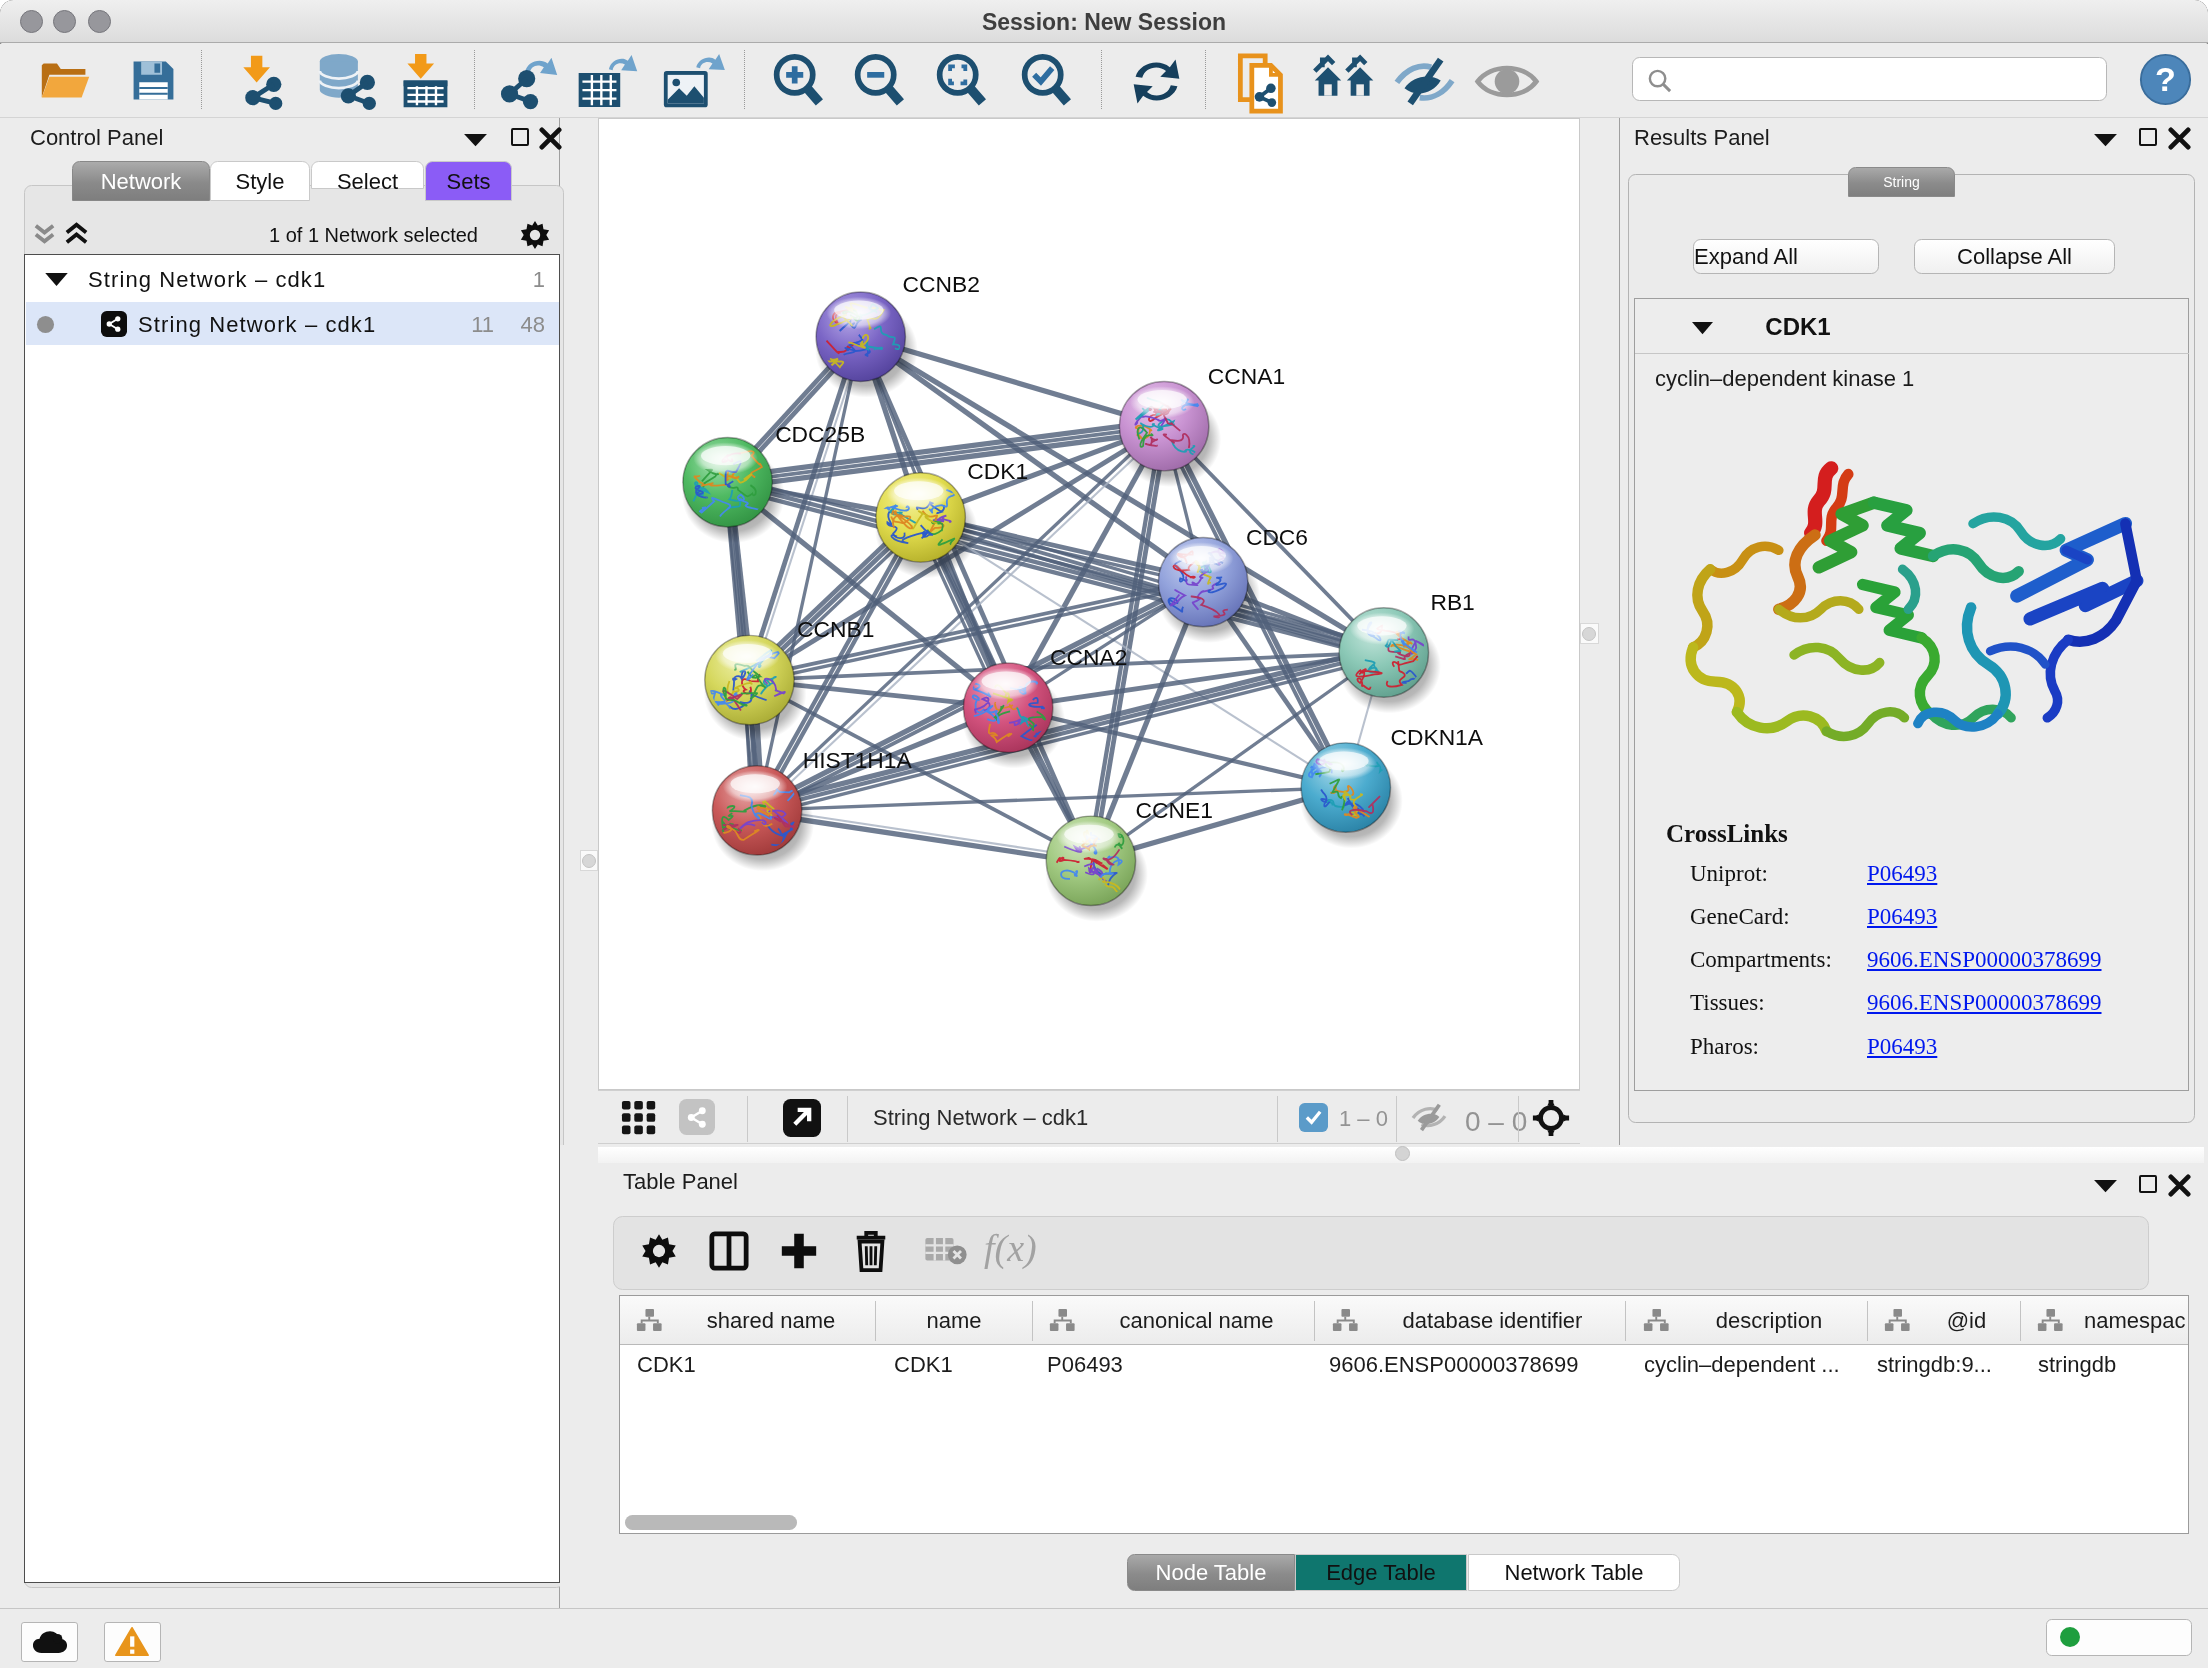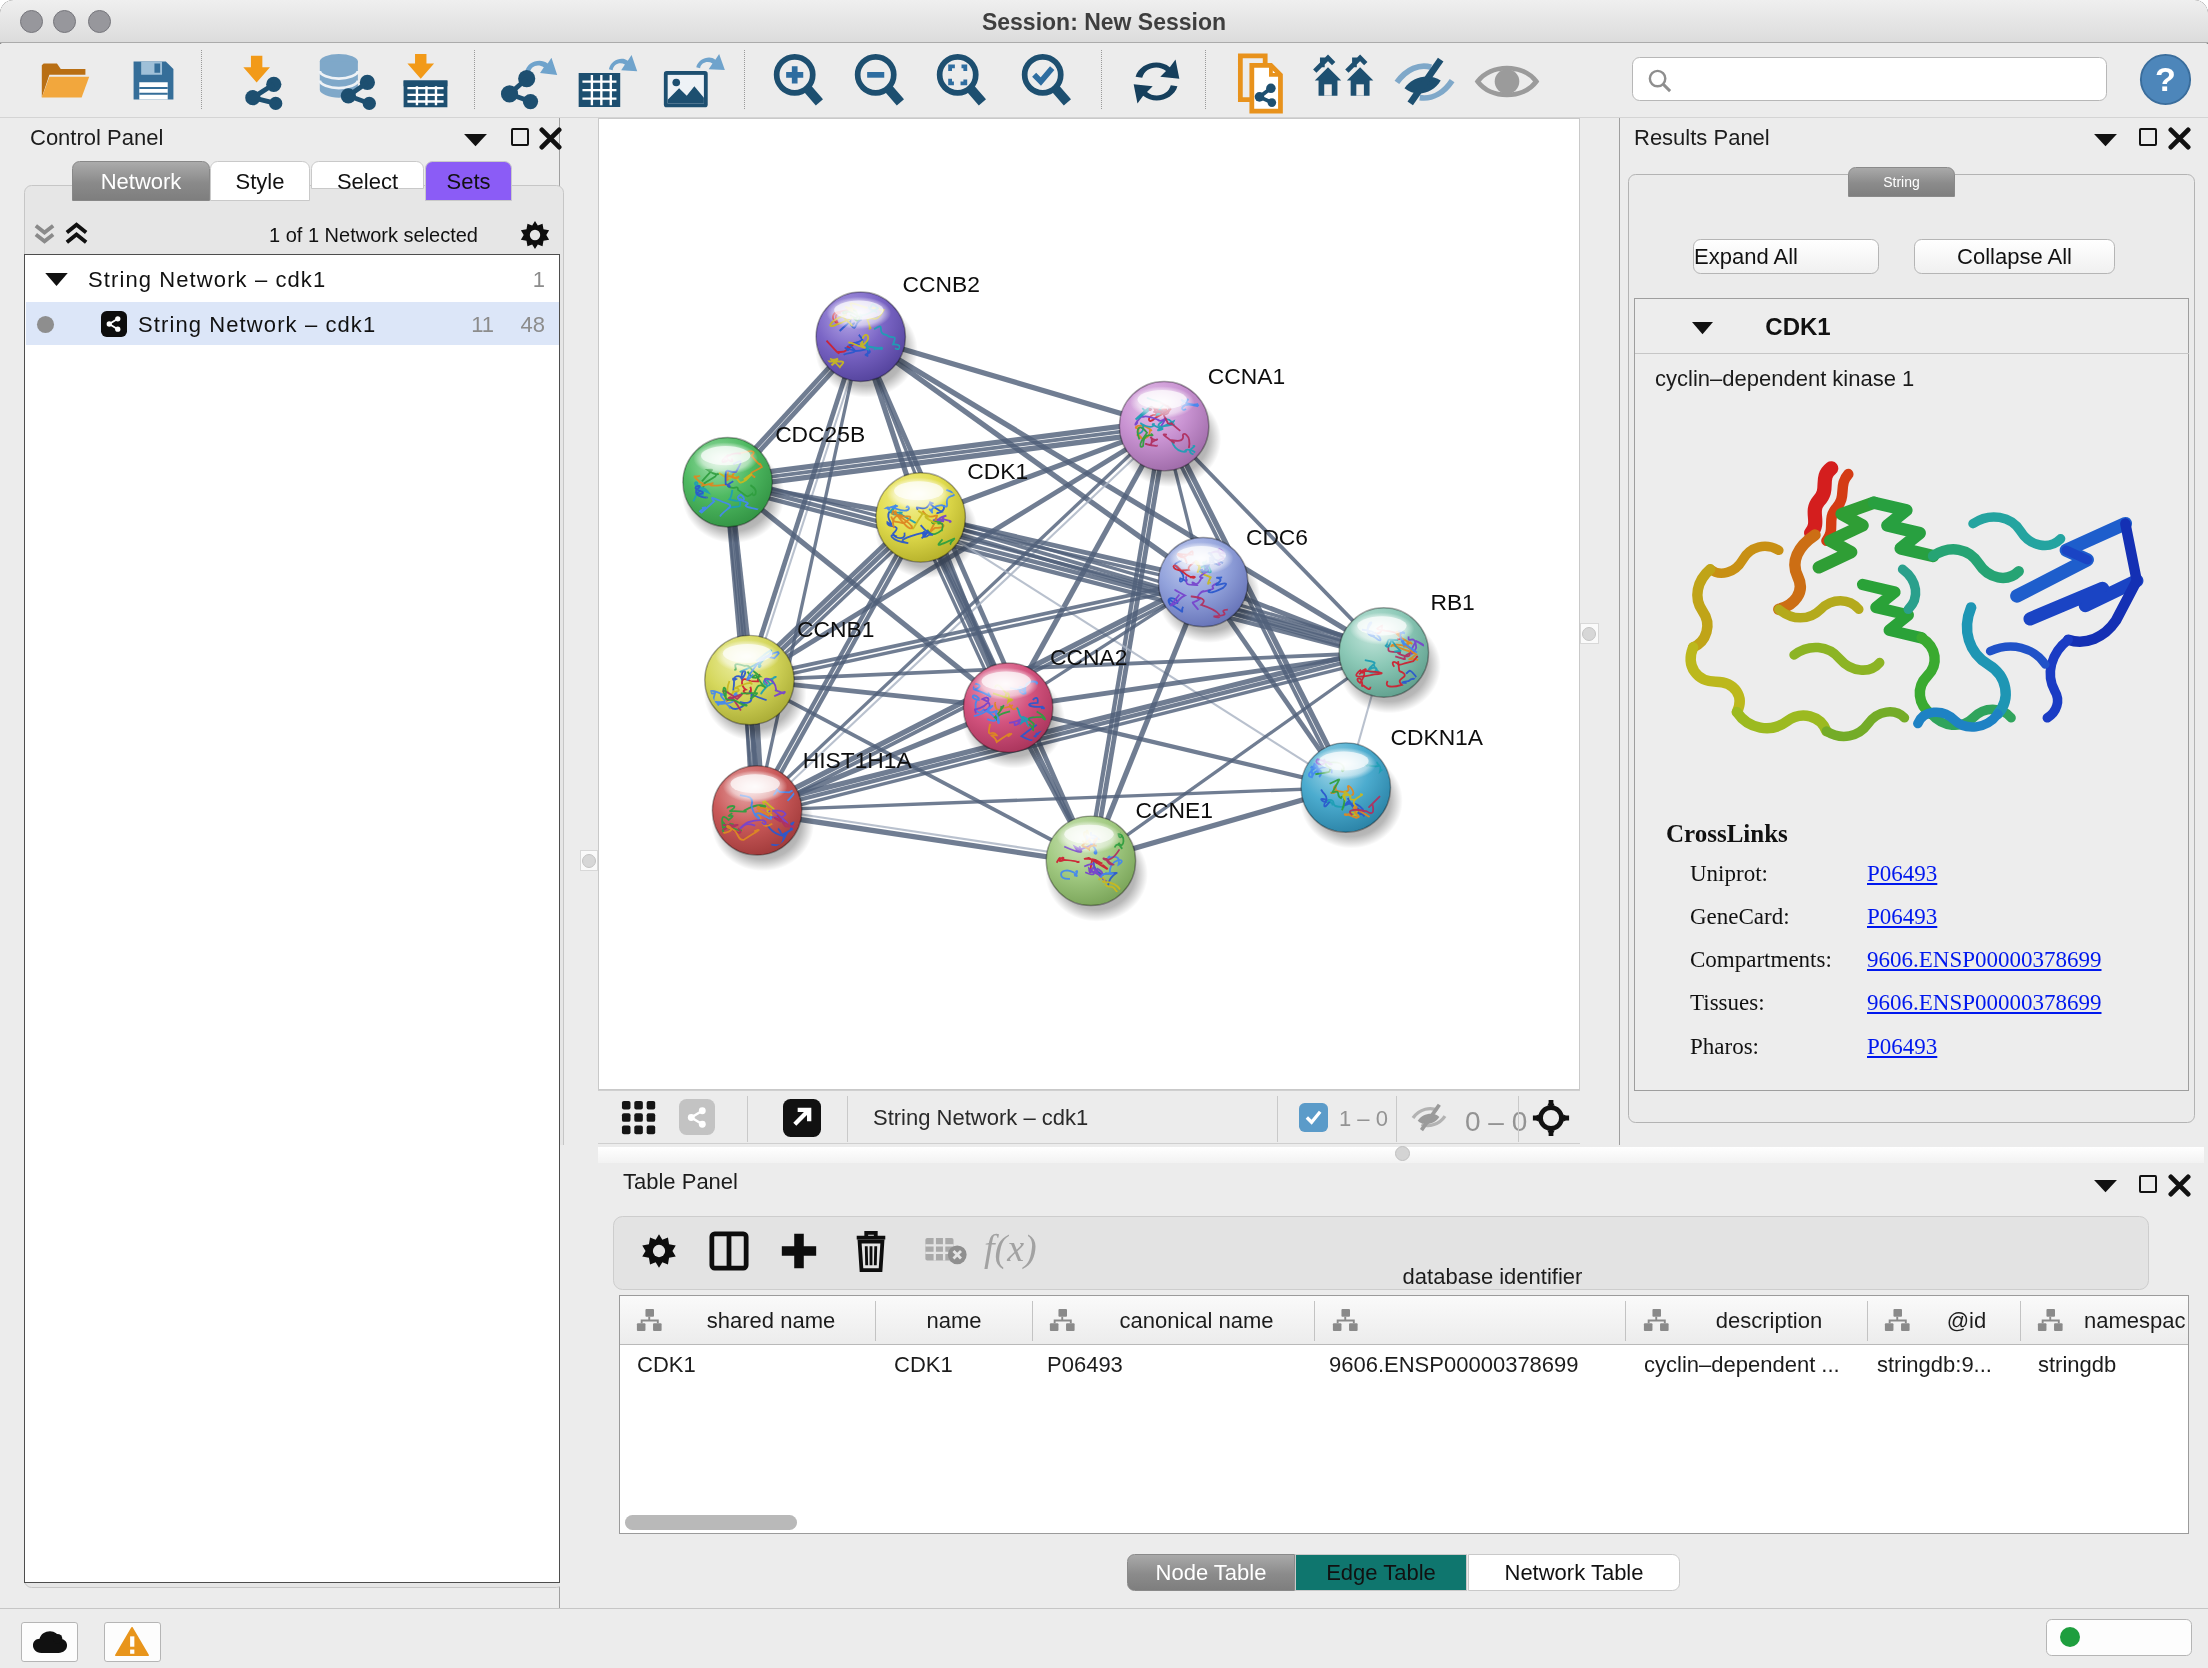--- a/index.html
+++ b/index.html
@@ -842,21 +842,21 @@
         <rect x="11" y="2" width="9" height="8" rx="1"></rect>
         <rect x="2" y="17" width="9" height="8" rx="1"></rect>
         <rect x="19" y="17" width="9" height="8" rx="1"></rect>
       </g>
       <path d="M15 10 L15 14 M7 17 L7 14 L24 14 L24 17" stroke="#8a8a8a" stroke-width="2" fill="none"></path>
     </svg>
 
 <div class="a hdrtxt" style="left:666px;top:1308px;width:210px;text-align:center">shared name</div>
 <div class="a hdrtxt" style="left:876px;top:1308px;width:156px;text-align:center">name</div>
 <div class="a hdrtxt" style="left:1077px;top:1308px;width:239px;text-align:center">canonical name</div>
-<div class="a hdrtxt" style="left:1359px;top:1264px;width:267px;text-align:center">database identifier</div>
+<div class="a hdrtxt" style="left:1359px;top:1308px;width:267px;text-align:center">database identifier</div>
 <div class="a hdrtxt" style="left:1670px;top:1308px;width:198px;text-align:center">description</div>
 <div class="a hdrtxt" style="left:1912px;top:1308px;width:109px;text-align:center">@id</div>
 <div class="a hdrtxt" style="left:2065px;top:1308px;width:144px;text-align:left;padding-left:19px">namespac</div>
 
 <div class="a hdrtxt" style="left:637px;top:1352px">CDK1</div>
 <div class="a hdrtxt" style="left:894px;top:1352px">CDK1</div>
 <div class="a hdrtxt" style="left:1047px;top:1352px">P06493</div>
 <div class="a hdrtxt" style="left:1329px;top:1352px">9606.ENSP00000378699</div>
 <div class="a hdrtxt" style="left:1644px;top:1352px">cyclin–dependent ...</div>
 <div class="a hdrtxt" style="left:1877px;top:1352px">stringdb:9...</div>

